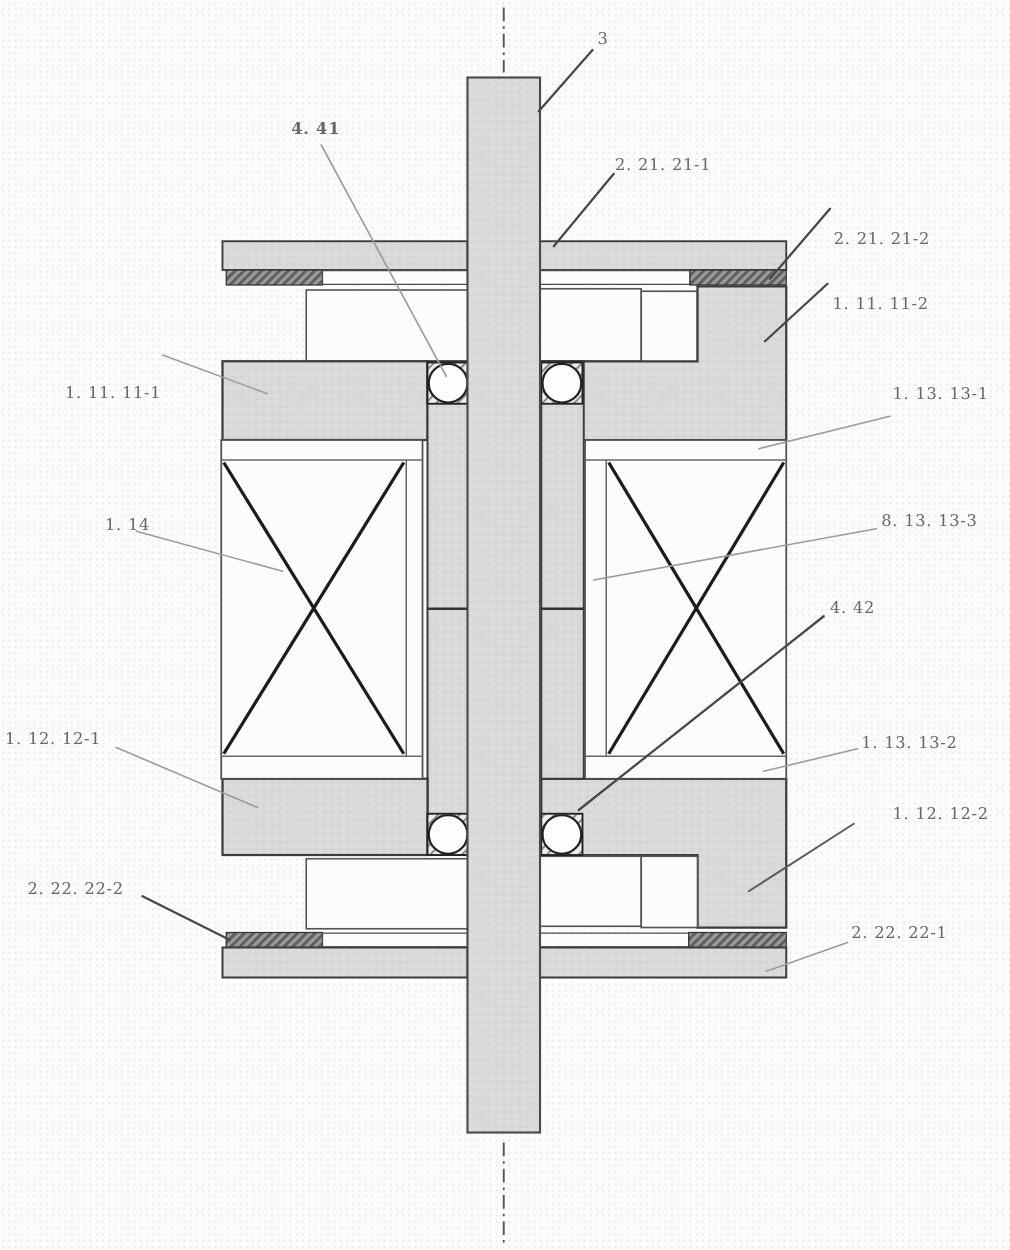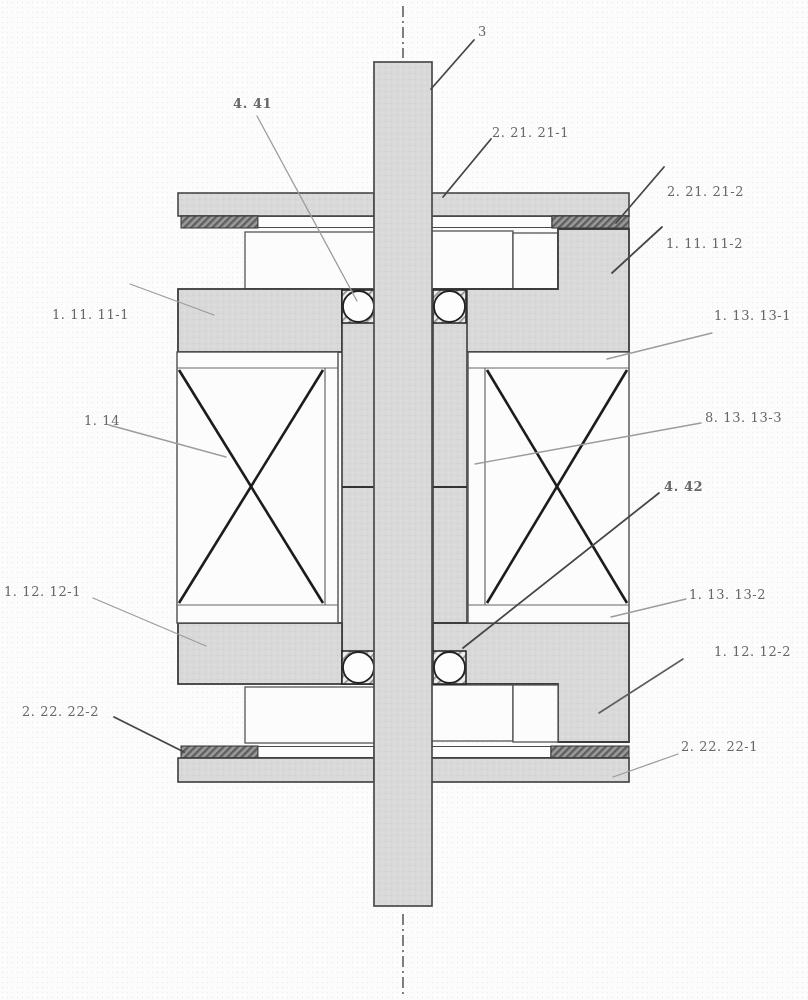--- a/index.html
+++ b/index.html
@@ -145,20 +145,20 @@
 
 <div class="lbl" style="left:478px;top:25px;">3</div>
 <div class="lbl" style="left:492px;top:126px;">2. 21. 21-1</div>
 <div class="lbl" style="left:667px;top:153px;margin-top:32px;">2. 21. 21-2</div>
 <div class="lbl" style="left:666px;top:210px;margin-top:27px;">1. 11. 11-2</div>
 <div class="lbl" style="left:52px;top:268px;margin-top:40px;">1. 11. 11-1</div>
 <div class="lbl" style="left:233px;top:97px;font-weight:bold;">4. 41</div>
 <div class="lbl" style="left:714px;top:309px;">1. 13. 13-1</div>
 <div class="lbl" style="left:705px;top:411px;">8. 13. 13-3</div>
 <div class="lbl" style="left:84px;top:414px;">1. 14</div>
-<div class="lbl" style="left:664px;top:480px;font-weight:bold;">4. 42</div>
+<div class="lbl" style="left:664px;top:480px;">4. 42</div>
 <div class="lbl" style="left:4px;top:585px;">1. 12. 12-1</div>
 <div class="lbl" style="left:689px;top:588px;">1. 13. 13-2</div>
 <div class="lbl" style="left:686px;top:645px;margin-left:28px;">1. 12. 12-2</div>
 <div class="lbl" style="left:22px;top:705px;">2. 22. 22-2</div>
 <div class="lbl" style="left:681px;top:740px;">2. 22. 22-1</div>
 
 </div>
 
 </body></html>

